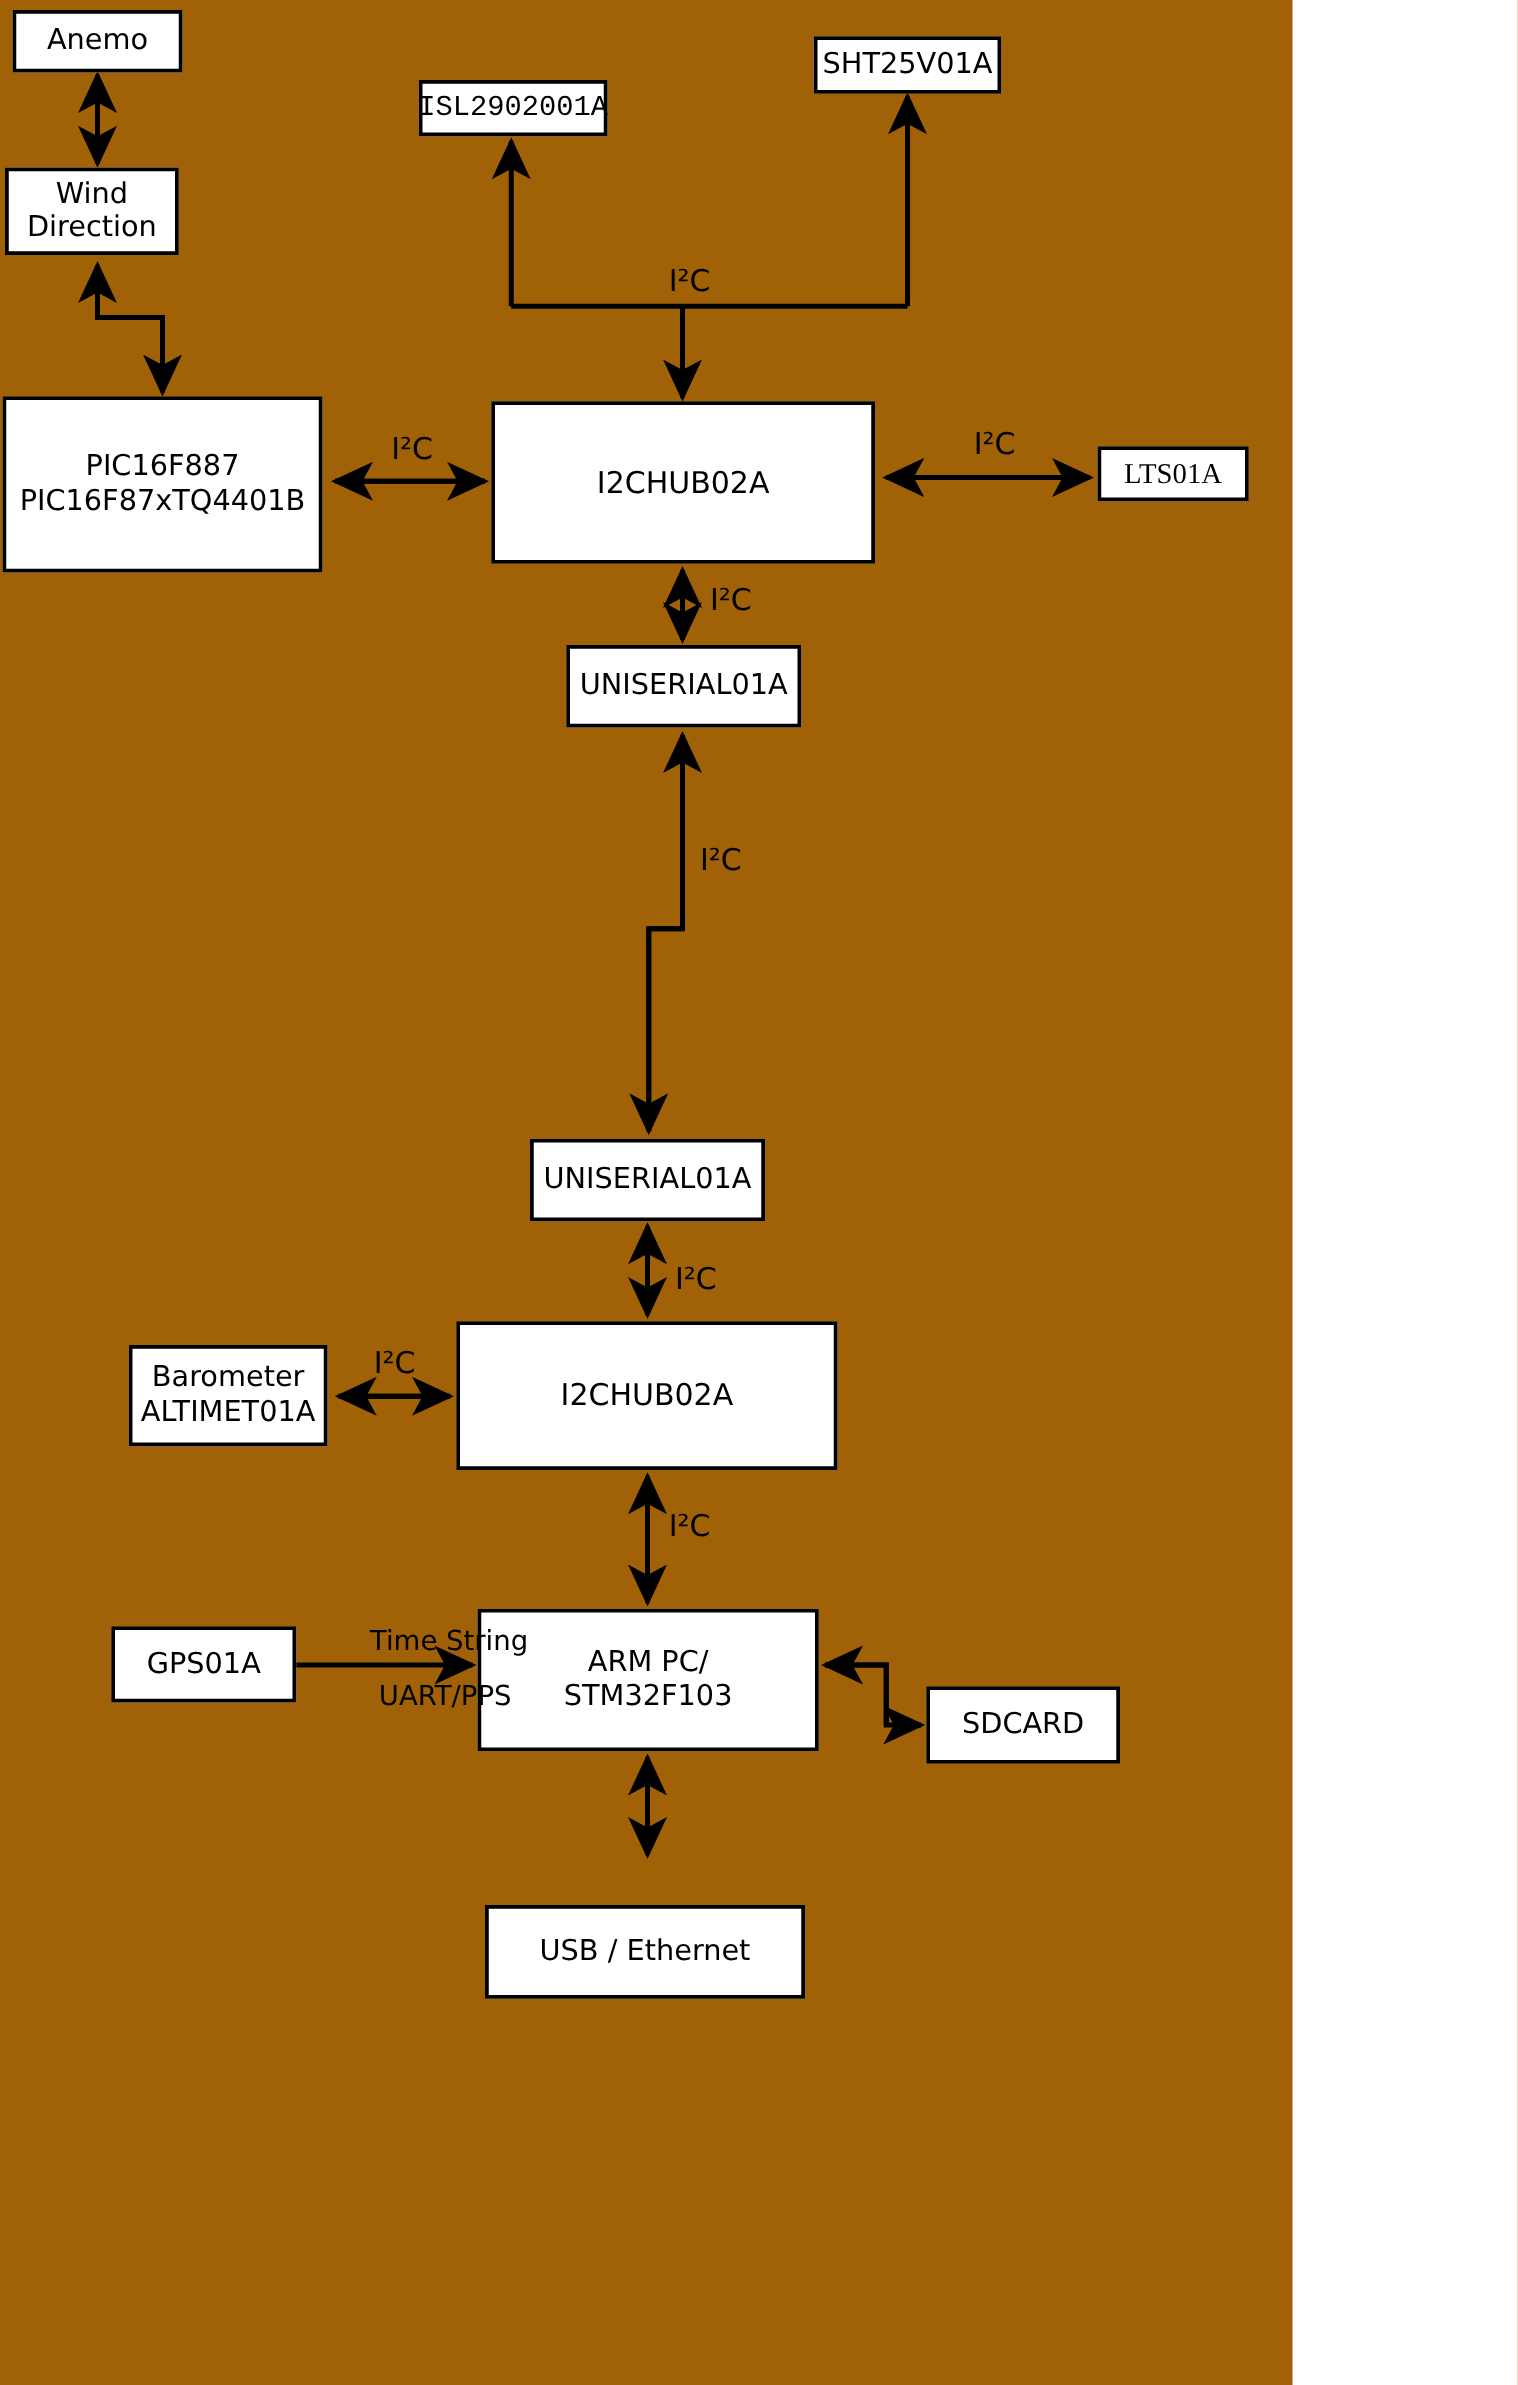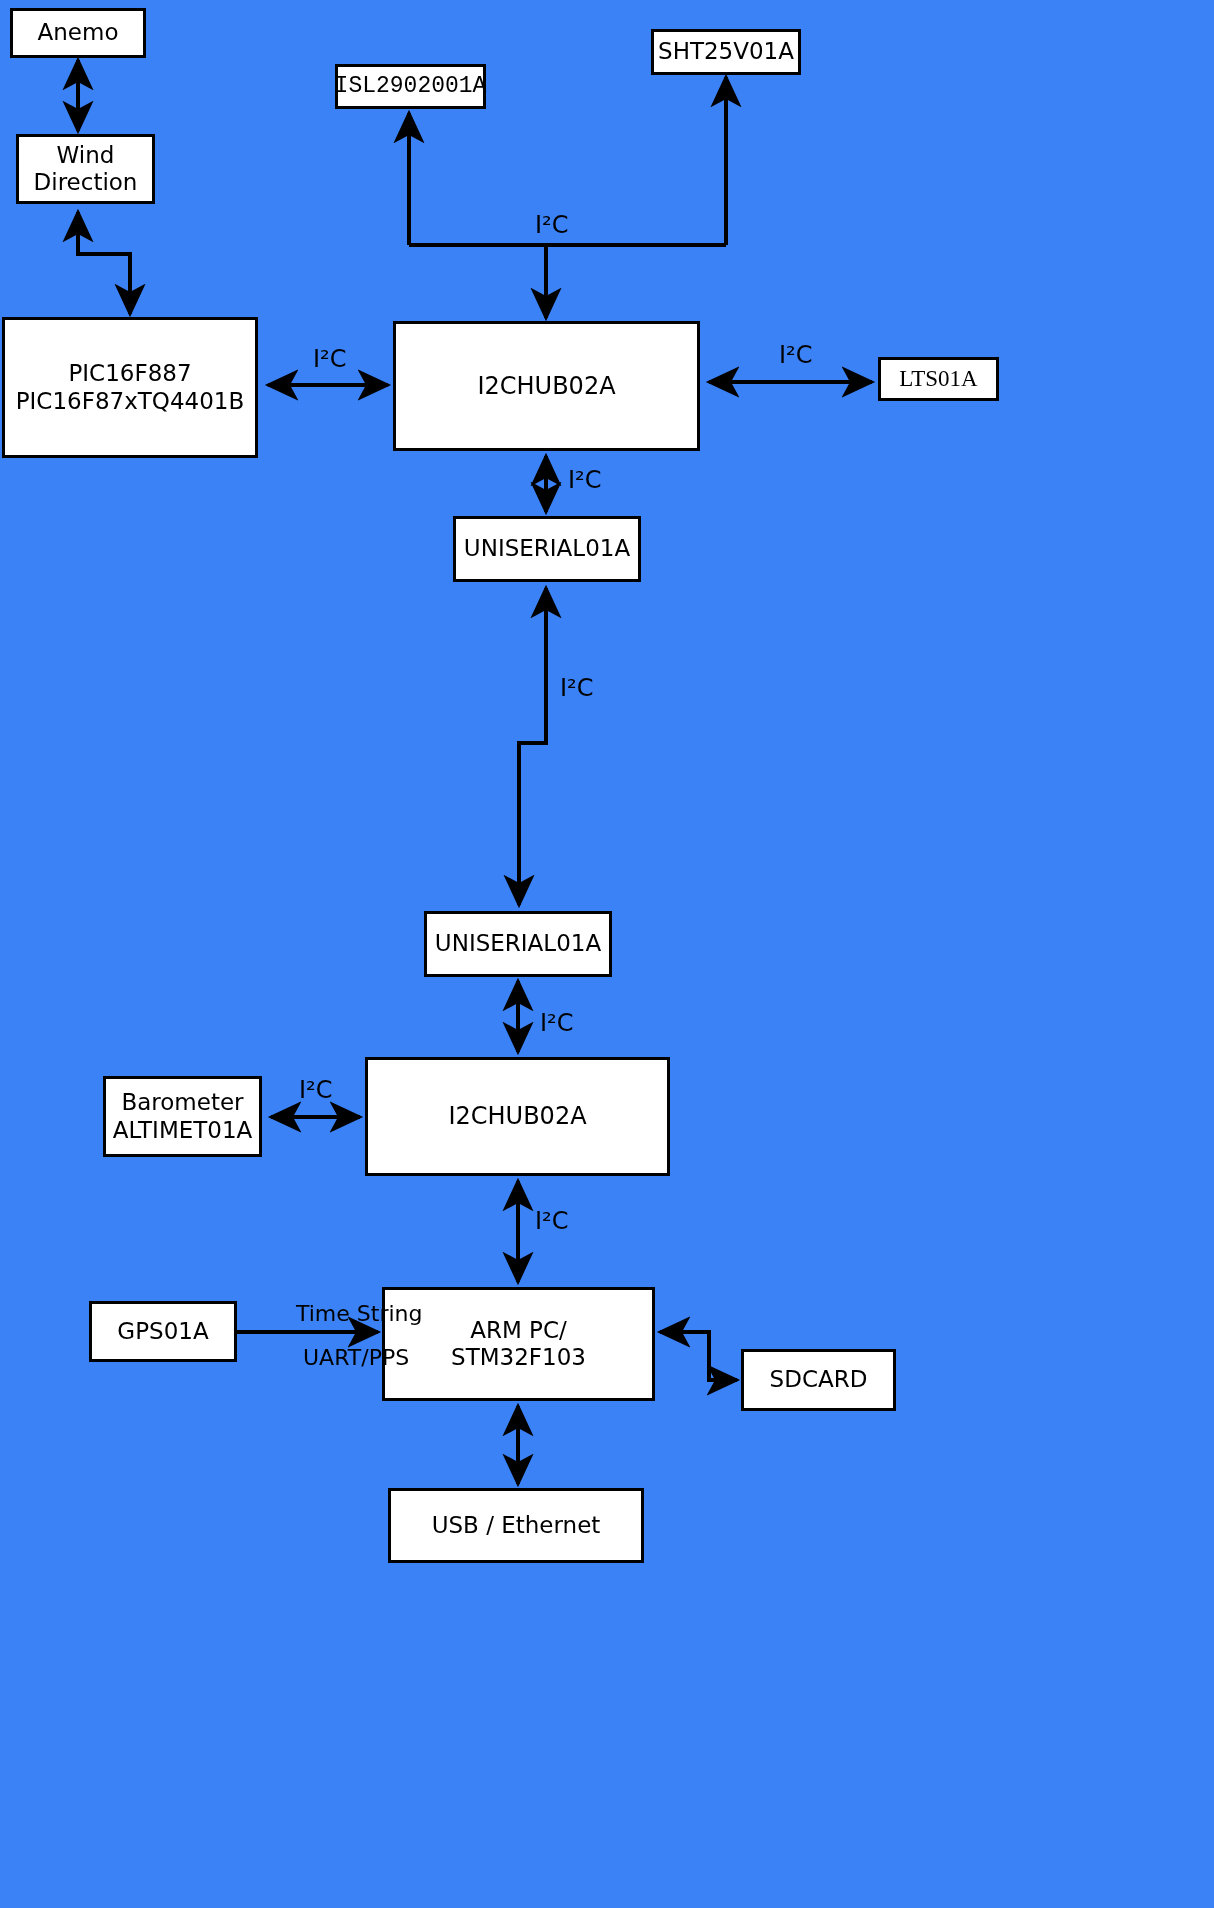--- a/index.html
+++ b/index.html
@@ -6,23 +6,23 @@
     margin: 0;
     padding: 0;
     background: #ffffff;
   }
   body {
     font-family: "DejaVu Sans", "Liberation Sans", sans-serif;
     color: #000000;
   }
   #diagram-root {
     position: relative;
-    width: 1214px;
+    width: 1034px;
     height: 1908px;
-    background: #3b82f6;
+    background: #a16207;
     overflow: hidden;
   }
   #wire-layer {
     position: absolute;
     left: 0;
     top: 0;
     width: 1214px;
     height: 1908px;
     pointer-events: none;
   }
@@ -110,21 +110,21 @@
 
       <line x1="518" y1="1406" x2="518" y2="1484" marker-end="url(#arrowhead)"></line>
       <line x1="518" y1="1484" x2="518" y2="1406" marker-end="url(#arrowhead)"></line>
     </g>
   </svg>
 
   <div class="node fs-23" style="left:10px; top:8px; width:136px; height:50px;">
     <span class="node-label">Anemo</span>
   </div>
 
-  <div class="node fs-23" style="left:16px; top:134px; width:139px; height:70px;">
+  <div class="node fs-23" style="left:4px; top:134px; width:139px; height:70px;">
     <span class="node-label">Wind
 Direction</span>
   </div>
 
   <div class="node fs-23" style="left:2px; top:317px; width:256px; height:141px;">
     <span class="node-label">PIC16F887
 PIC16F87xTQ4401B</span>
   </div>
 
   <div class="node fs-23" style="left:335px; top:64px; width:151px; height:45px;font-family:Liberation Mono, monospace;">
@@ -166,21 +166,21 @@
 
   <div class="node fs-23" style="left:382px; top:1287px; width:273px; height:114px;">
     <span class="node-label">ARM PC/
 STM32F103</span>
   </div>
 
   <div class="node fs-23" style="left:741px; top:1349px; width:155px; height:62px;">
     <span class="node-label">SDCARD</span>
   </div>
 
-  <div class="node fs-23" style="left:388px; top:1488px; width:256px; height:75px;">
+  <div class="node fs-23" style="left:388px; top:1524px; width:256px; height:75px;">
     <span class="node-label">USB / Ethernet</span>
   </div>
 
   <div class="edge-label" style="left:535px; top:211px;">I²C</div>
 
   <div class="edge-label" style="left:313px; top:345px;">I²C</div>
 
   <div class="edge-label" style="left:779px; top:341px;">I²C</div>
 
   <div class="edge-label" style="left:568px; top:466px;">I²C</div>

